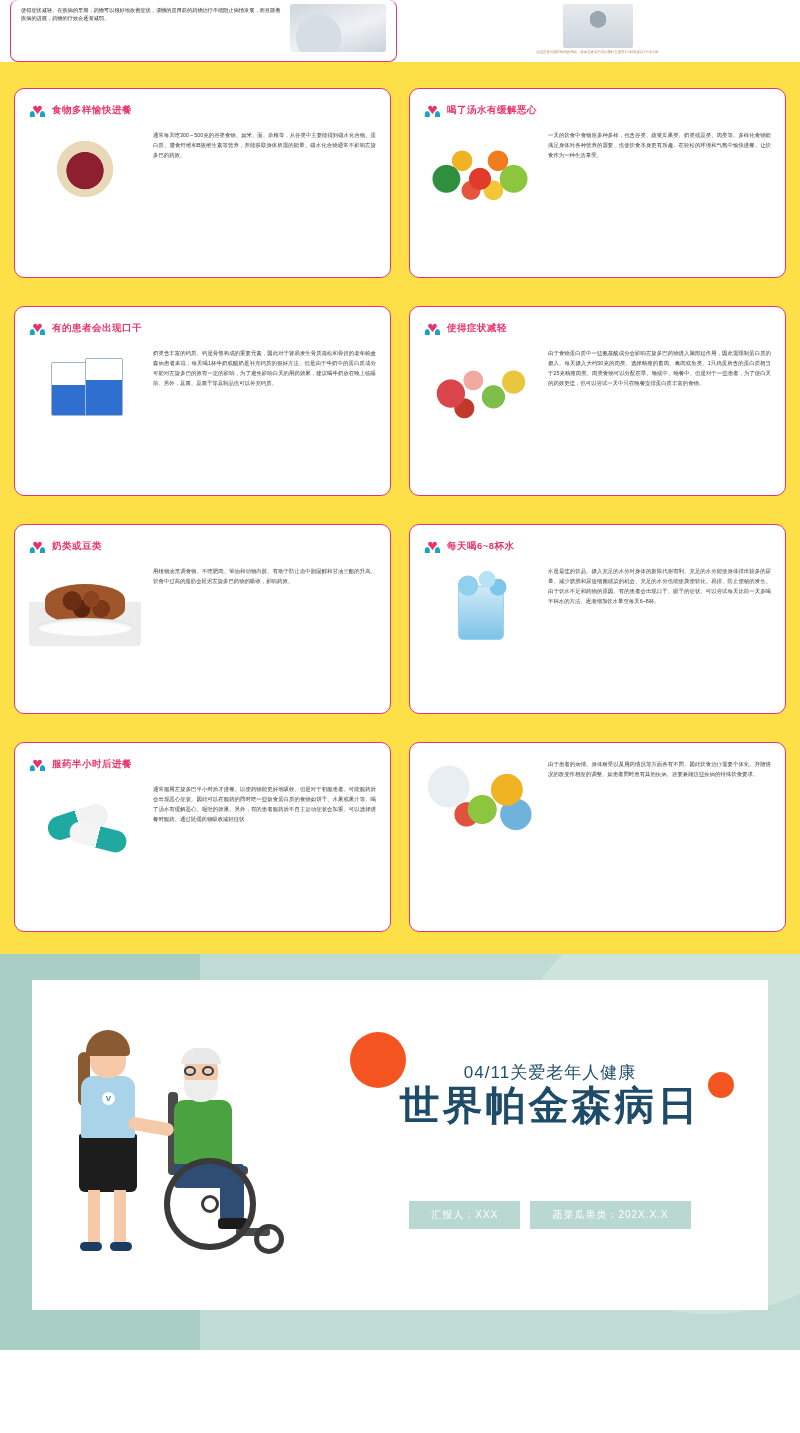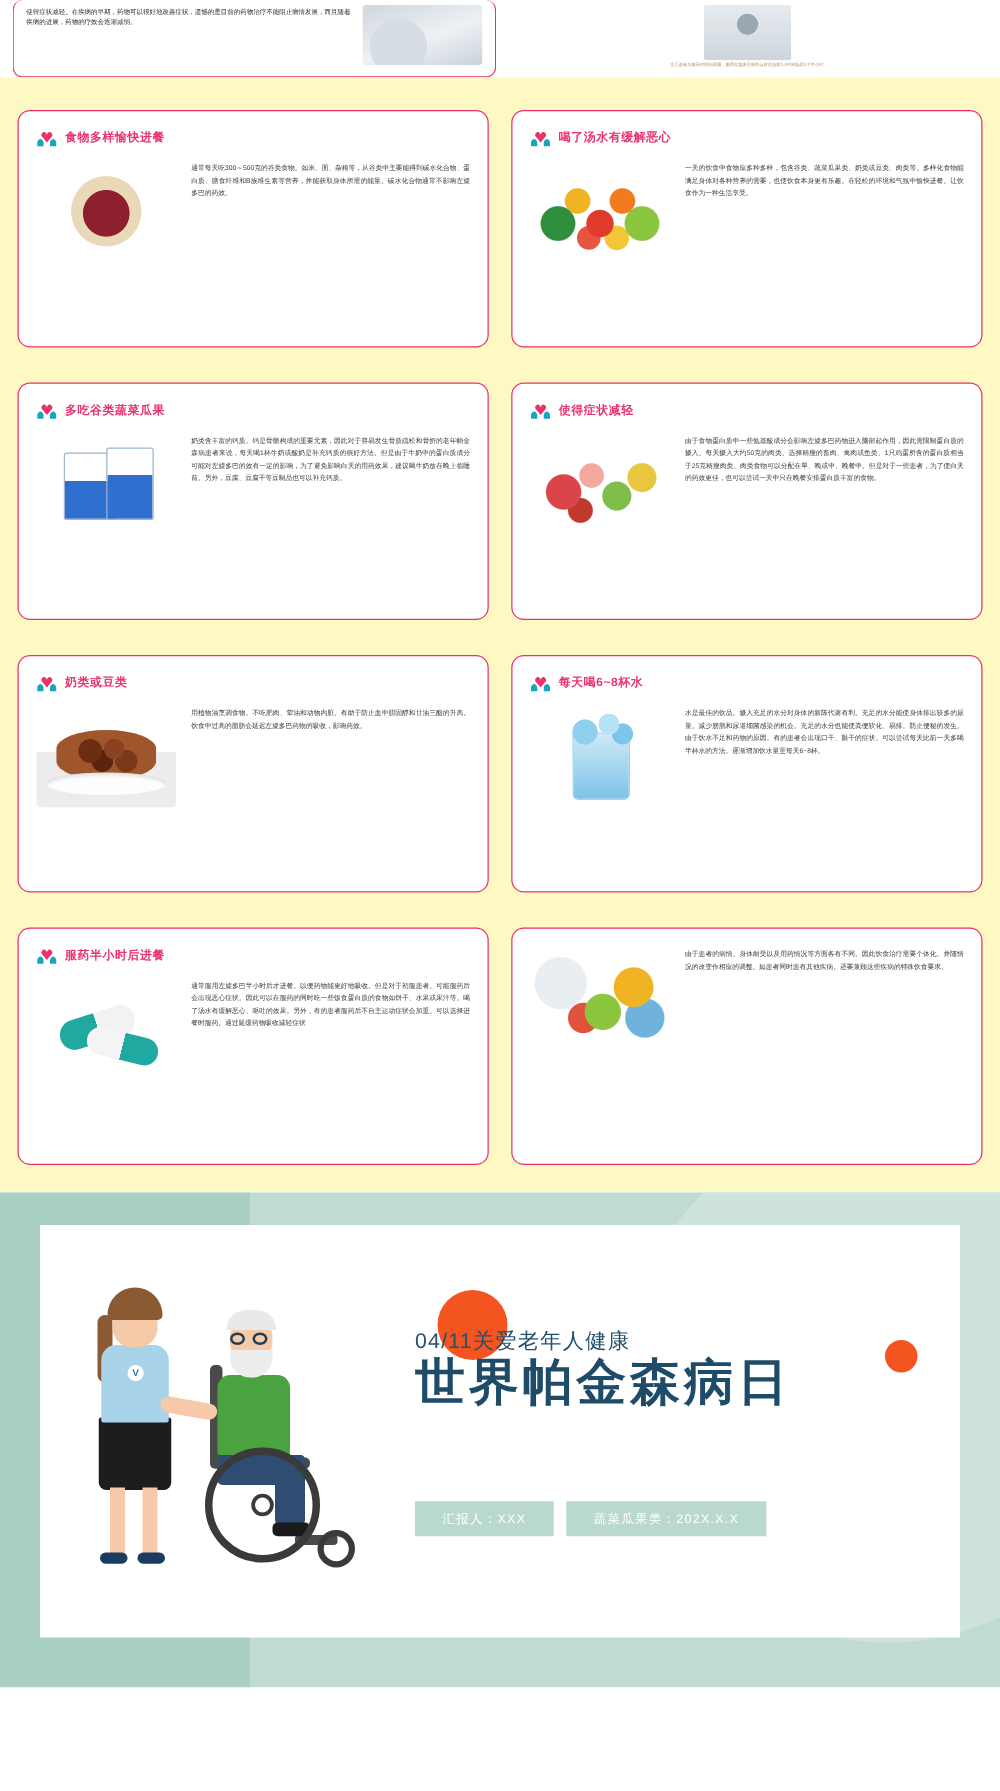--- a/index.html
+++ b/index.html
@@ -73,21 +73,21 @@
   .top-card2-cap {
     font-size: 3.4px;
     color: #b08a5a;
     margin-top: 2px;
     text-align: center;
     line-height: 1.5;
   }
 
   
   .grid-band {
-    background: #fef9c3;
+    background: #fde047;
     padding: 26px 14px 22px 14px;
   }
   .grid {
     display: grid;
     grid-template-columns: 1fr 1fr;
     gap: 28px 18px;
   }
   .card {
     background: #ffffff;
     border: 1.6px solid #e8336e;
@@ -316,21 +316,21 @@
     height: 100%;
     position: relative;
     flex: 0 0 auto;
   }
   .cover-right {
     flex: 1 1 auto;
     height: 100%;
     position: relative;
     display: flex;
     flex-direction: column;
-    align-items: flex-start;
+    align-items: center;
     justify-content: center;
   }
   .dot-orange {
     position: absolute;
     background: #f4541f;
     border-radius: 50%;
   }
   .dot-a { width: 56px; height: 56px; left: 18px; top: 52px; }
   .dot-b { width: 26px; height: 26px; right: 34px; top: 92px; }
   .title-sub {
@@ -451,21 +451,21 @@
 
       <div class="card">
         <div class="card-head">
           <span class="heart-badge">
             <svg width="17" height="15" viewBox="0 0 17 15">
               <path d="M8.5 5.2C8.5 3.4 6.9 2.2 5.4 2.9 4.1 3.5 3.7 5 4.5 6.1L8.5 11l4-4.9c.8-1.1.4-2.6-.9-3.2-1.5-.7-3.1.5-3.1 2.3z" fill="#e8336e"></path>
               <path d="M2.2 8.5c-.9.6-1.4 1.6-1.4 2.7V14h5V11.2c0-1.1-.5-2.1-1.4-2.7a1.9 1.9 0 0 0-2.2 0z" fill="#19a4c4"></path>
               <path d="M12.4 8.5c-.9.6-1.4 1.6-1.4 2.7V14h5v-2.8c0-1.1-.5-2.1-1.4-2.7a1.9 1.9 0 0 0-2.2 0z" fill="#19a4c4"></path>
             </svg>
           </span>
-          <span class="card-title">多吃谷类蔬菜瓜果</span>
+          <span class="card-title">有的患者会出现口干</span>
         </div>
         <div class="card-body">
           <div class="thumb art-milk"></div>
           <div class="card-text">奶类含丰富的钙质。钙是骨骼构成的重要元素，因此对于容易发生骨质疏松和骨折的老年帕金森病患者来说，每天喝1杯牛奶或酸奶是补充钙质的很好方法。但是由于牛奶中的蛋白质成分可能对左旋多巴的效有一定的影响，为了避免影响白天的用药效果，建议喝牛奶放在晚上临睡前。另外，豆腐、豆腐干等豆制品也可以补充钙质。</div>
         </div>
       </div>
 
       <div class="card">
         <div class="card-head">
           <span class="heart-badge">

